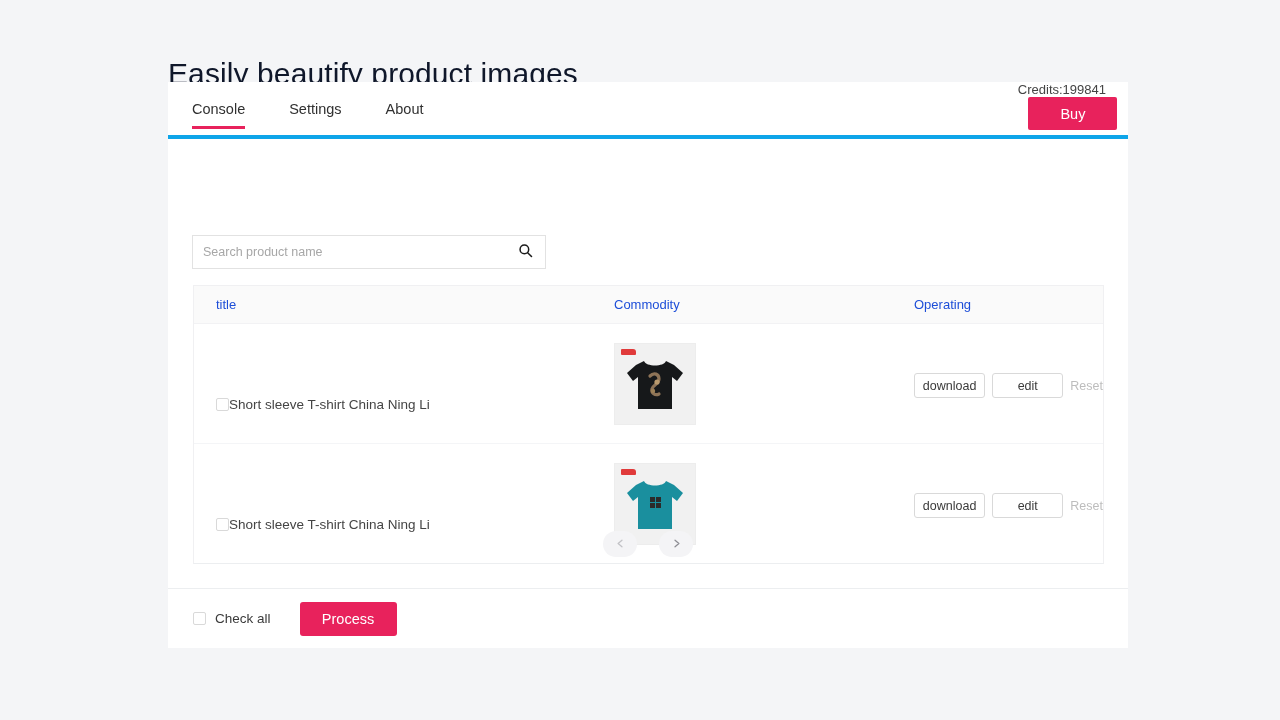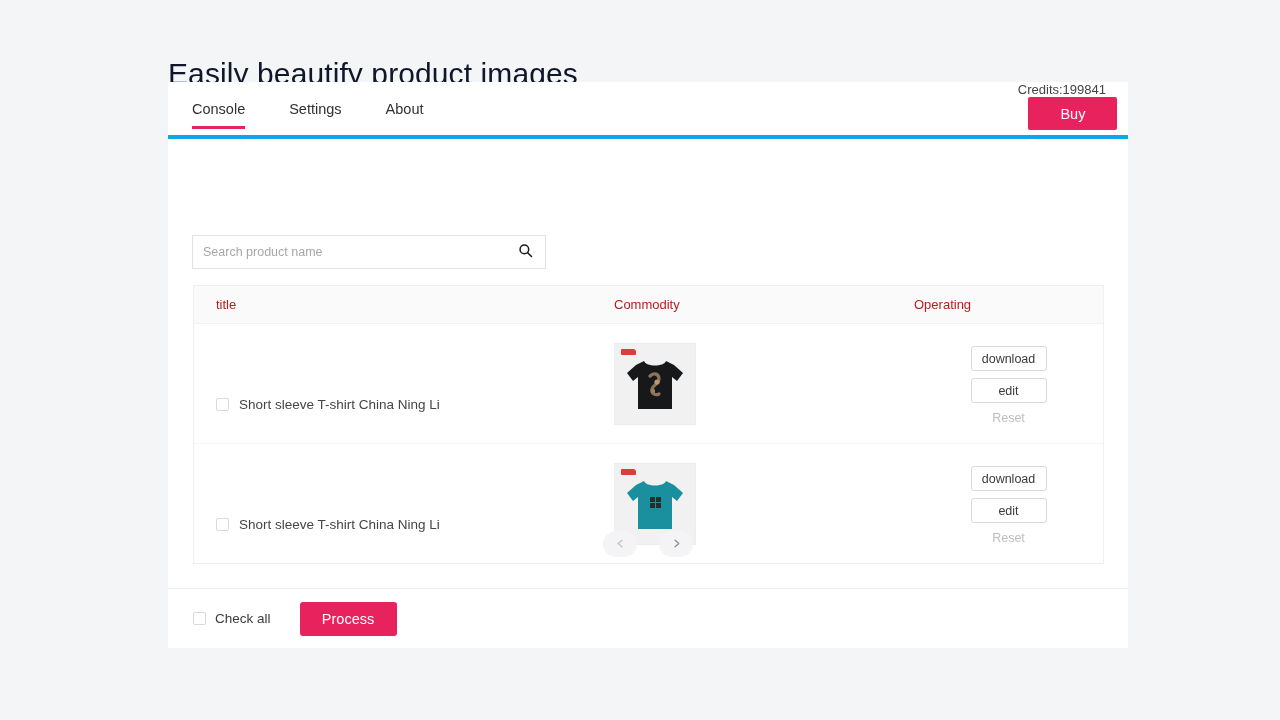--- a/index.html
+++ b/index.html
@@ -153,36 +153,35 @@
   }
   .thead {
     display: flex;
     height: 37px;
     background: #fafafa;
     align-items: center;
     border-bottom: 1px solid #f2f2f4;
   }
   .th {
     font-size: 13px;
-    color: #b91c1c;
+    color: #1d4ed8;
   }
   .col-title  { width: 420px; padding-left: 22px; box-sizing: border-box; }
   .col-comm   { width: 300px; box-sizing: border-box; }
   .col-oper   { width: 189px; box-sizing: border-box; }
   .trow {
     display: flex;
     align-items: center;
     min-height: 119px;
     border-bottom: 1px solid #f4f5f7;
   }
   .trow:last-child { border-bottom: none; }
   .title-cell {
     display: flex;
     align-items: center;
-    gap: 10px;
     margin-top: 42px;
   }
   .title-text {
     font-size: 13.5px;
     color: #454545;
   }
   .cbox {
     width: 13px;
     height: 13px;
     border: 1px solid #d9d9d9;
@@ -220,21 +219,21 @@
   .shirt {
     position: absolute;
     left: 50%;
     top: 52%;
     transform: translate(-50%, -50%);
     width: 62px;
     height: 54px;
   }
   .oper-cell {
     display: flex;
-    flex-direction: column;
+    flex-direction: row;
     align-items: center;
     gap: 7px;
     padding-top: 4px;
   }
   .op-btn {
     width: 76px;
     height: 25px;
     background: #ffffff;
     border: 1px solid #d9d9d9;
     border-radius: 3px;

